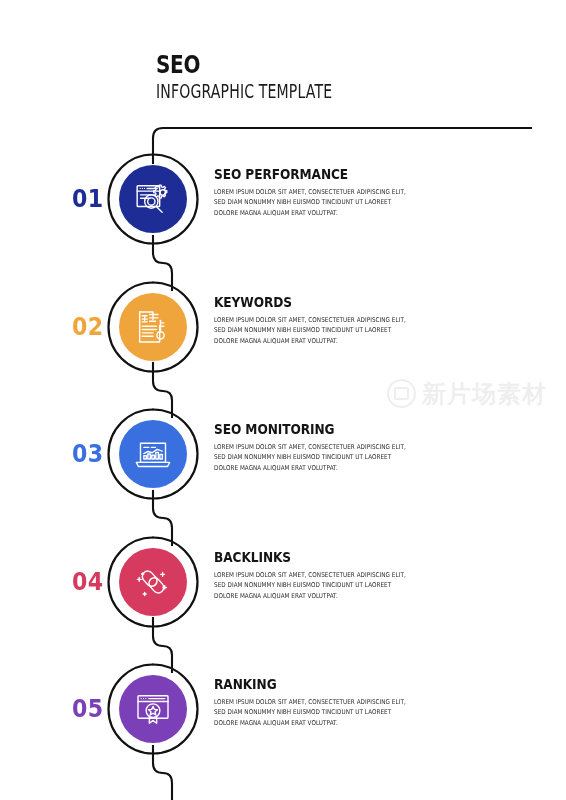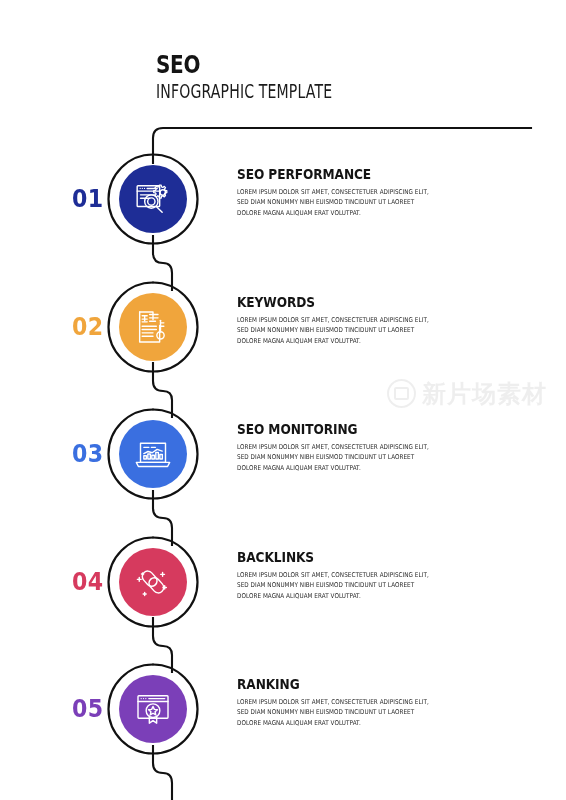--- a/index.html
+++ b/index.html
@@ -118,21 +118,21 @@
   .badge .ringsvg {
     position: absolute;
     left: -7px;
     top: -7px;
     width: 94px;
     height: 94px;
   }
 
   .text-col {
     position: absolute;
-    left: 237px;
+    left: 214px;
     top: 50%;
     margin-top: -32px;
     width: 215px;
   }
   .step-title {
     font-family: "DejaVu Sans", sans-serif;
     font-weight: 700;
     font-size: 14.5px;
     letter-spacing: -0.1px;
     color: #141414;

